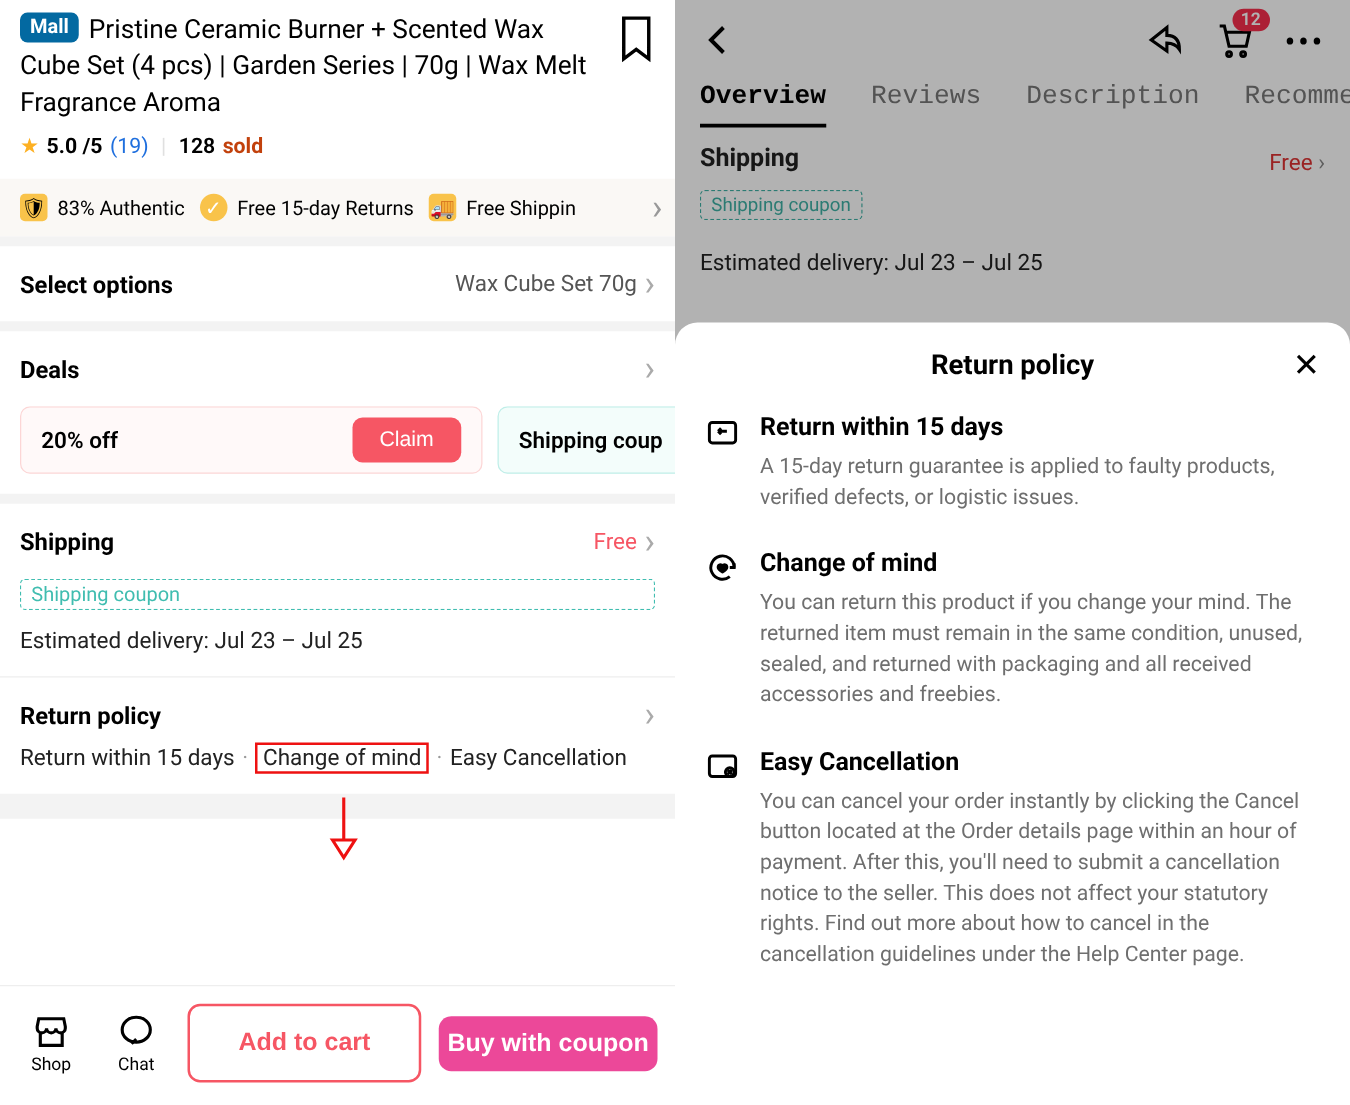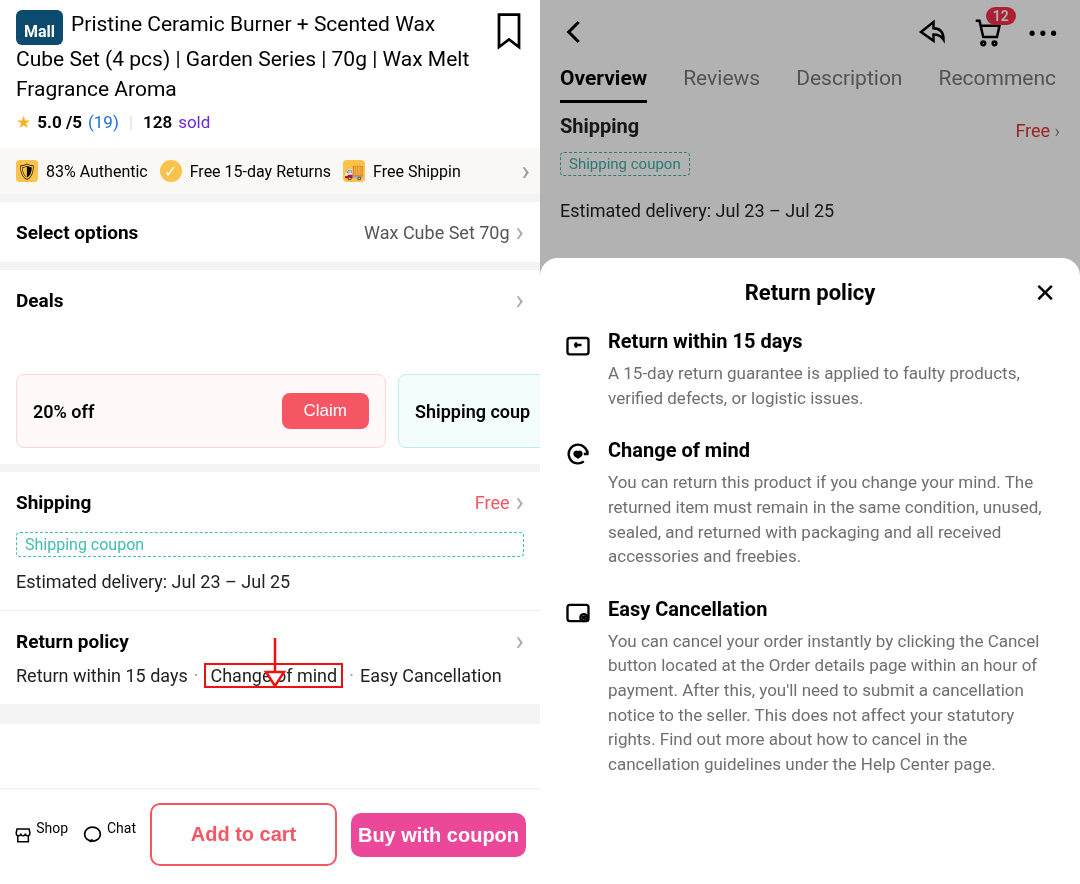--- a/index.html
+++ b/index.html
@@ -10,33 +10,33 @@
     background: #fff;
     color: #000;
   }
   .pane { width: 540px; height: 884px; position: relative; overflow: hidden; }
   .pane-left { background:#fff; display:flex; flex-direction:column; }
   .pane-right { background:#fff; }
 
   
   .pl-top { padding: 10px 16px 6px 16px; }
   .mall-badge {
-    display:inline-block; background:#0c4a6e; color:#fff; font-weight:700;
-    font-size:16px; border-radius:6px; padding:11px 8px 2px 8px; margin-right:8px;
+    display:inline-block; background:#0369a1; color:#fff; font-weight:700;
+    font-size:16px; border-radius:6px; padding:0 8px 2px 8px; margin-right:8px;
     vertical-align: top;
   }
   .title-row { display:flex; align-items:flex-start; }
   .product-title { font-size:21px; line-height:1.4; font-weight:400; flex:1; }
   .bookmark { width:30px; height:38px; flex:none; margin-left:12px; margin-top:2px; }
   .rating-row { margin-top:8px; font-size:17px; display:flex; align-items:center; gap:6px;}
   .star { color:#fdb022; font-size:17px; }
   .rating-count { color:#1f6fde; }
   .rating-sep { color:#e0e0e0; margin:0 4px;}
   .sold-num { font-weight:600; }
-  .sold-label { color:#6d28d9; }
+  .sold-label { color:#c2410c;font-weight:bold; }
 
   .badges-row {
     margin-top:10px; background:#faf8f5; display:flex; align-items:center;
     padding:12px 12px 12px 16px; font-size:16px; position:relative;
     gap:12px; white-space:nowrap; overflow:hidden;
   }
   .badges-row .chev { position:absolute; right:10px; top:50%; transform:translateY(-50%); color:#999;}
   .badge-ico { width:22px; height:22px; display:inline-flex; align-items:center; justify-content:center; margin-right:4px; font-size:16px;}
   .badge-ico.auth { background:#f9c34a; border-radius:4px;}
   .badge-ico.returns { background:#f9c34a; border-radius:50%; color:#fff;}
@@ -49,22 +49,22 @@
     display:flex; align-items:center; justify-content:space-between;
     padding:16px 16px; font-size:19px;
   }
   .select-row .label, .deals-head .label, .shipping-head .label, .return-head .label { font-weight:700; }
   .select-row .value { color:#555; font-size:18px; display:flex; align-items:center; gap:6px;}
   .chev-icon { color:#aaa; font-size:28px; line-height:1; }
 
   .deals-cards { display:flex; gap:12px; padding:0 16px 16px 16px; align-items:stretch; overflow:hidden;}
   .deal-card {
     border:1px solid #fcd6d6; background:#fff9f9; border-radius:8px;
-    padding:18px 16px; flex:0 0 370px; display:flex; align-items:center; justify-content:space-between;
-    font-size:18px; font-weight:600;margin-top:44px;
+    padding:8px 16px; flex:0 0 370px; display:flex; align-items:center; justify-content:space-between;
+    font-size:18px; font-weight:600;
   }
   .claim-btn {
     background:#f65664; color:#fff; border:none; border-radius:8px;
     padding:8px 22px; font-size:17px;
   }
   .deal-card.ship {
     border-color:#bfeee8; background:#f3fdfb; flex:0 0 200px;
   }
 
   .shipping-head .free { color:#f65664; font-size:18px; display:flex; align-items:center; gap:6px;}
@@ -81,21 +81,21 @@
 
   .arrow-annot {
     position:absolute; left:260px; top:636px; width:30px; height:56px;
     pointer-events:none;
   }
 
   .bottom-bar {
     margin-top:auto; border-top:1px solid #eee; padding:14px 14px 18px 14px;
     display:flex; align-items:center; gap:14px; background:#fff;
   }
-  .bb-icon { display:flex; flex-direction:row; align-items:flex-start; font-size:14px; gap:4px; width:54px;}
+  .bb-icon { display:flex; flex-direction:column; align-items:center; font-size:14px; gap:4px; width:54px;}
   .bb-icon svg { width:30px; height:30px; }
   .add-cart-btn {
     flex:1; border:2px solid #f65664; color:#f65664; background:#fff;
     border-radius:10px; font-size:20px; font-weight:600; padding:18px 6px;
   }
   .buy-btn {
     flex:1; border:none; color:#fff; background:#ec4899;
     border-radius:10px; font-size:20px; font-weight:600; padding:10px 2px; line-height:1.2;
   }
 
@@ -110,21 +110,21 @@
   }
   .pr-header-right { display:flex; align-items:center; gap:26px; }
   .pr-header svg { width:30px; height:30px; }
   .cart-wrap { position:relative; }
   .cart-badge {
     position:absolute; top:-10px; right:-14px; background:#f62e4d; color:#fff;
     border-radius:12px; padding:1px 7px; font-size:14px; font-weight:600;
   }
   .pr-tabs {
     position:absolute; top:66px; left:0; right:0; padding:0 20px;
-    display:flex; gap:36px; font-size:21px; color:#777;
+    display:flex; gap:36px; font-size:21px; color:#777;font-family:Liberation Mono, monospace;
   }
   .pr-tabs .tab { padding-bottom:10px; }
   .pr-tabs .tab.active { color:#000; font-weight:700; border-bottom:3px solid #000;}
   .pr-ship-section {
     position:absolute; top:108px; left:0; right:0;
     padding:6px 20px; font-size:18px; color:#222;
   }
   .pr-ship-title { font-weight:700; font-size:20px; margin-bottom:8px;}
   .pr-ship-row { display:flex; justify-content:space-between; align-items:center;}
   .pr-free { color:#d33; }

